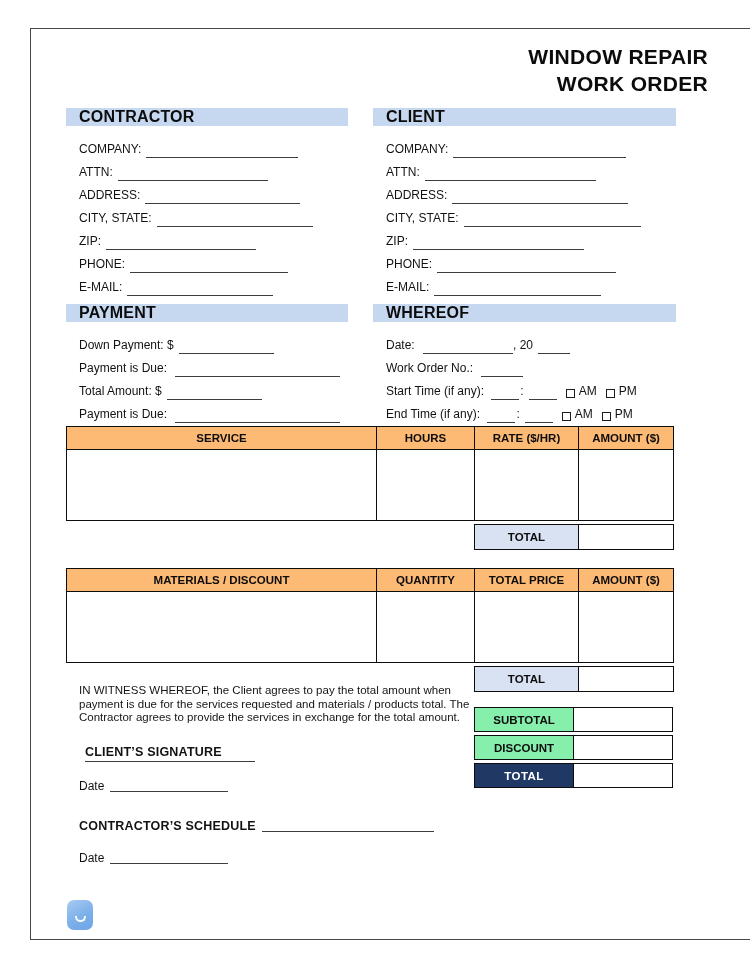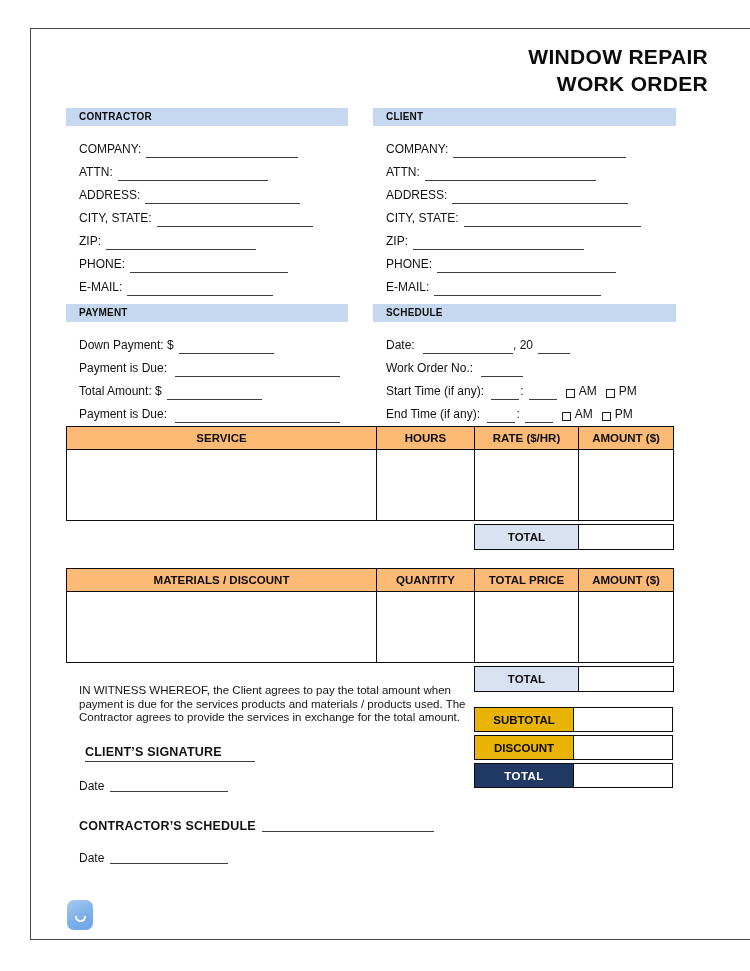--- a/index.html
+++ b/index.html
@@ -19,21 +19,21 @@
 
   
   .panel { position: absolute; }
   #contractor-panel { left: 35px;  top: 79px;  width: 282px; }
   #client-panel     { left: 342px; top: 79px;  width: 303px; }
   #payment-panel    { left: 35px;  top: 275px; width: 282px; }
   #schedule-panel   { left: 342px; top: 275px; width: 303px; }
 
   .bar {
     background: #c6d8f0; height: 18px; line-height: 18px; padding-left: 13px;
-    font-weight: bold; font-size: 10px; letter-spacing: 0.2px; color: #0c0c0c;
+    font-weight: bold; font-size: 16px; letter-spacing: 0.2px; color: #0c0c0c;
   }
   .fields { margin-top: 7px; padding-left: 13px; }
   .frow { display: flex; align-items: flex-end; height: 23px; font-size: 12px; }
   .flabel { white-space: pre; }
   .line {
     border-bottom: 1.2px solid #3d3d3d; height: 1px; flex: 1;
     margin-left: 5px; transform: translateY(2px);
   }
   
   #contractor-panel .frow:nth-child(1) .line, #client-panel .frow:nth-child(1) .line { margin-right: 50px; }
@@ -84,21 +84,21 @@
   .sig-line.contractor { width: 172px; }
   .date-row { position: absolute; left: 48px; display: flex; align-items: baseline; font-size: 12px; }
   #date-client { top: 750px; }
   #date-contractor { top: 822px; }
   .date-line { border-bottom: 1.2px solid #3d3d3d; height: 1px; width: 118px; transform: translateY(2px); margin-left: 6px; flex: none; }
 
   
   #summary { position: absolute; left: 443px; top: 678px; width: 199px; display: flex; flex-direction: column; gap: 3px; }
   .sumrow { display: flex; height: 25px; }
   .sumlabel {
-    width: 100px; background: #eab308; border: 1.5px solid #0d0d0d;
+    width: 100px; background: #86efac; border: 1.5px solid #0d0d0d;
     font-weight: bold; font-size: 11.5px; display: flex; align-items: center; justify-content: center; color: #0c0c0c;
   }
   .sumvalue { flex: 1; border: 1.5px solid #0d0d0d; border-left: none; background: #fff; }
   .sumrow.dark .sumlabel { background: #1f3864; color: #ffffff; letter-spacing: 0.4px; }
 
   
   #logo {
     position: absolute; left: 36px; top: 871px; width: 26px; height: 30px; border-radius: 7px;
     background: linear-gradient(150deg, #a9caf1 0%, #7cb0ea 55%, #6ea5e6 100%);
     display: flex; align-items: center; justify-content: center;
@@ -202,21 +202,21 @@
           <span class="line fixed pw-a"></span>
         </div>
       <div class="frow">
           <span class="flabel">Payment is Due: </span>
           <span class="line fixed pw-b"></span>
         </div>
     </div>
   </div>
 
   <div class="panel" id="schedule-panel">
-    <div class="bar">SCHEDULE</div>
+    <div class="bar">WHEREOF</div>
     <div class="fields">
       <div class="frow">
         <span class="flabel">Date: </span>
         <span class="line fixed w90"></span>
         <span class="suffix">, 20</span>
         <span class="line fixed w32"></span>
       </div>
       <div class="frow">
         <span class="flabel">Work Order No.: </span>
         <span class="line fixed w42"></span>
@@ -301,21 +301,21 @@
     <tr>
       <td class="noborder" colspan="2"></td>
       <td class="total-label">TOTAL</td>
       <td class="total-value"></td>
     </tr>
   </tbody>
     </table>
 
   <div id="witness">
     <div>IN WITNESS WHEREOF, the Client agrees to pay the total amount when</div>
-    <div>payment is due for the services products and materials / products used. The</div>
+    <div>payment is due for the services requested and materials / products total. The</div>
     <div>Contractor agrees to provide the services in exchange for the total amount.</div>
   </div>
 
   <div class="sig-row" id="client-sig">
     <span>CLIENT’S SIGNATURE</span>
     <span class="sig-line client"></span>
   </div>
   <div class="date-row" id="date-client">
     <span>Date</span>
     <span class="date-line"></span>

